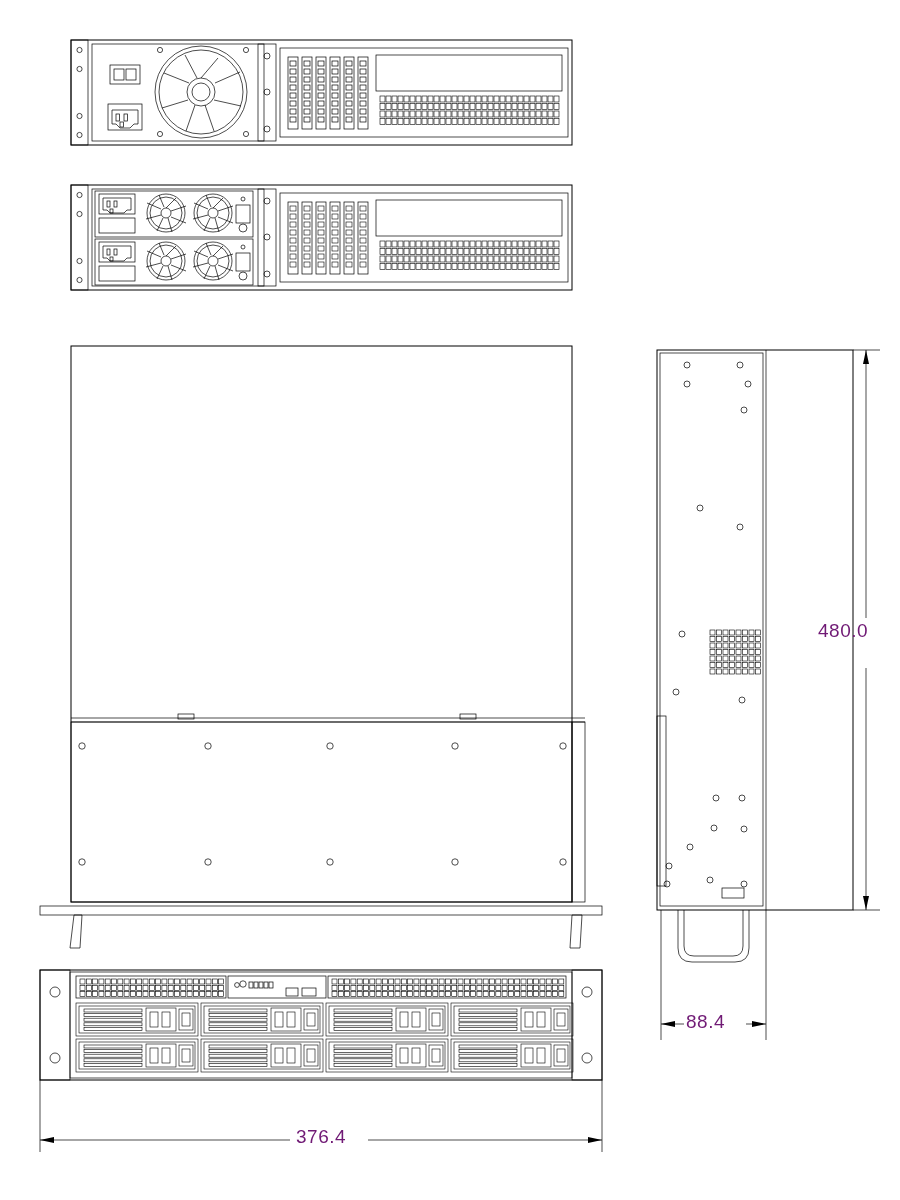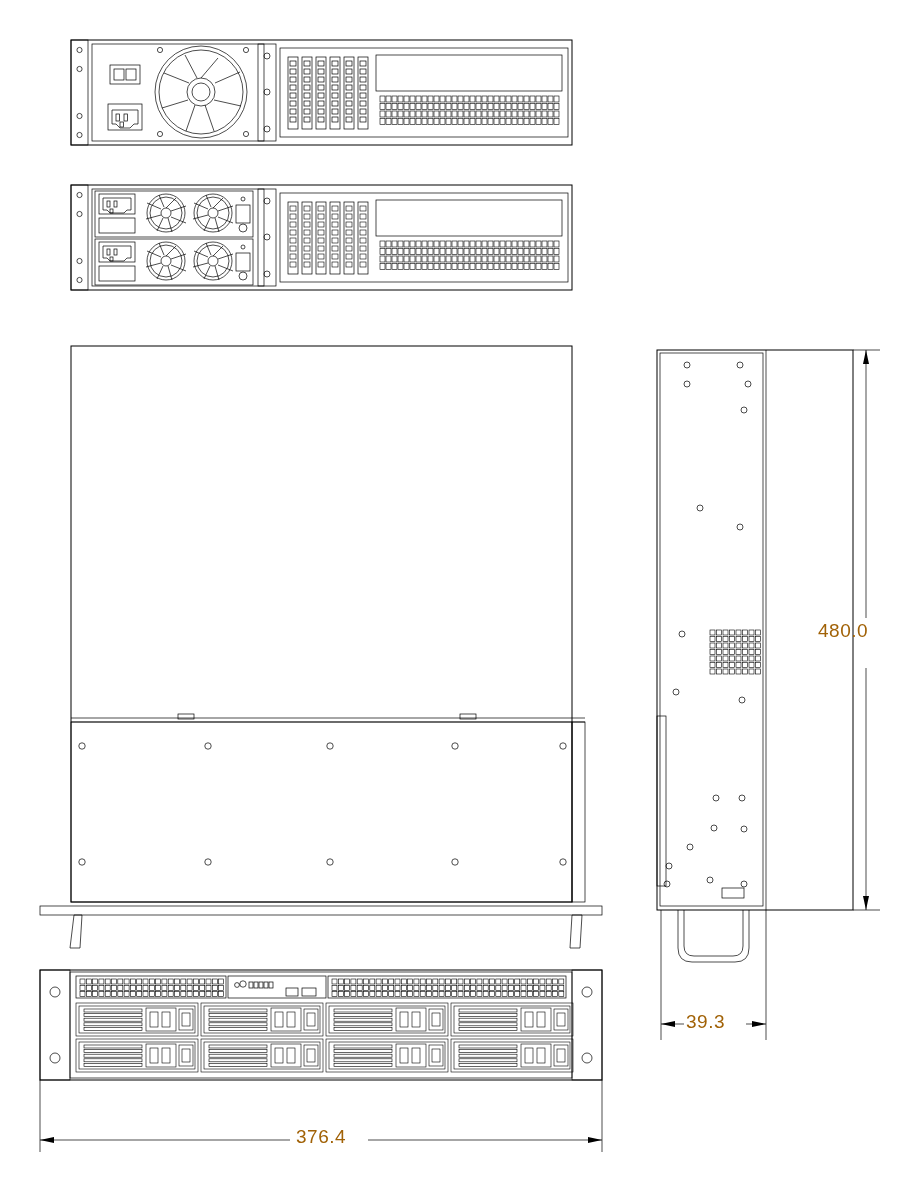--- a/index.html
+++ b/index.html
@@ -16,21 +16,21 @@
     overflow: hidden;
   }
   #sheet {
     position: absolute;
     inset: 0;
   }
   .dim-label {
     position: absolute;
     font-family: "Liberation Sans", sans-serif;
     font-size: 19px;
-    color: #a16207;
+    color: #701a75;
     letter-spacing: 0.5px;
     white-space: nowrap;
   }
   #dim-width-label {
     left: 296px;
     top: 1126px;
   }
   #dim-depth-label {
     left: 818px;
     top: 620px;
@@ -1015,15 +1015,15 @@
       <line class="thin" x1="661" y1="1024" x2="684" y2="1024"></line>
       <line class="thin" x1="746" y1="1024" x2="766" y2="1024"></line>
       <path d="M661 1024 L675 1021 L675 1027 Z" fill="#000"></path>
       <path d="M766 1024 L752 1021 L752 1027 Z" fill="#000"></path>
     </g>
 
   </svg>
 
   <div class="dim-label" id="dim-width-label">376.4</div>
   <div class="dim-label" id="dim-depth-label">480.0</div>
-  <div class="dim-label" id="dim-height-label">39.3</div>
+  <div class="dim-label" id="dim-height-label">88.4</div>
 
 </div>
 
 </body></html>

